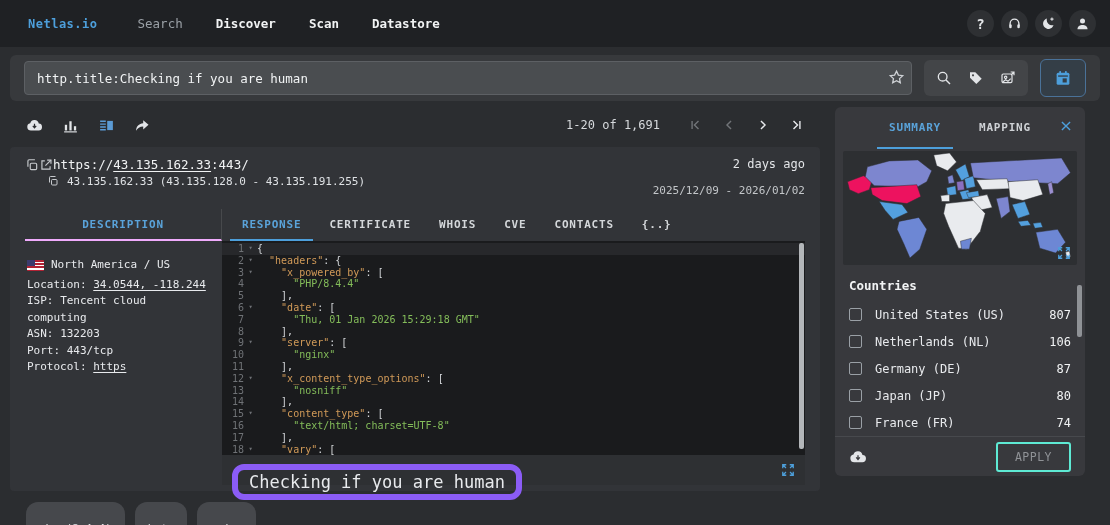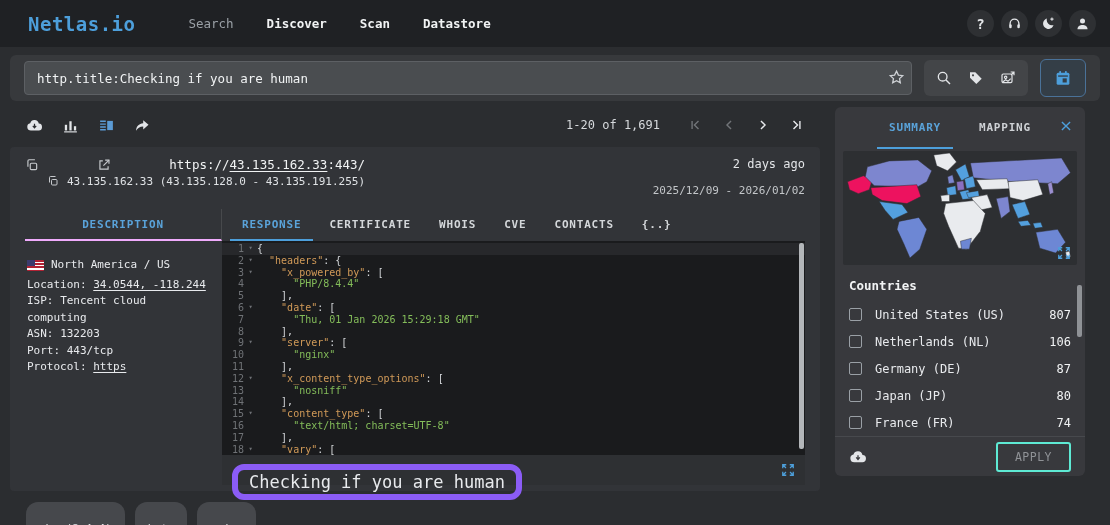--- a/index.html
+++ b/index.html
@@ -3,22 +3,22 @@
 <meta charset="utf-8">
 <style>
   * { margin:0; padding:0; box-sizing:border-box; }
   html,body { background:#222326; }
   body { width:1110px; height:525px; overflow:hidden;
          font-family:"DejaVu Sans Mono", monospace; color:#e8eaed; }
   .app { width:1110px; height:525px; background:#2b2d30; display:flex; flex-direction:column; }
 
   
   .navbar { height:47px; background:#1f2124; display:flex; align-items:center; padding:0 14px 0 28px; flex-shrink:0; }
-  .logo { font-size:19px; font-weight:bold; color:#4d9fdb; letter-spacing:.5px; cursor:pointer; }
-  .nav-items { display:flex; gap:33px; margin-left:53px; }
+  .logo { font-size:12px; font-weight:bold; color:#4d9fdb; letter-spacing:.5px; cursor:pointer; }
+  .nav-items { display:flex; gap:33px; margin-left:40px; }
   .nav-item { font-size:12.5px; font-weight:bold; color:#f1f3f4; cursor:pointer; text-decoration:none; }
   .nav-item.muted { color:#9aa0a6; font-weight:normal; }
   .nav-icons { margin-left:auto; display:flex; gap:7px; }
   .nav-icon-btn { width:27px; height:27px; border-radius:50%; background:#2e3033; display:flex; align-items:center; justify-content:center; cursor:pointer; }
   .nav-icon-btn svg { width:15px; height:15px; }
   .help-glyph { font-size:14px; font-weight:bold; color:#e3e5e8; }
 
   
   .search-strip { margin:8px 10px 2px 10px; background:#37393c; border-radius:6px; height:46px;
                   display:flex; align-items:center; padding:0 14px; flex-shrink:0; }
@@ -44,21 +44,21 @@
   .tb-btn svg { width:17px; height:17px; }
   .pager { margin-left:auto; display:flex; align-items:center; gap:4px; }
   .pager-label { font-size:12px; color:#d7dadd; margin-right:16px; }
   .pg-btn { width:30px; height:24px; display:flex; align-items:center; justify-content:center; cursor:pointer; }
   .pg-btn svg { width:14px; height:14px; }
 
   
   .result-card { background:#323438; border-radius:4px; margin-top:4px; padding:10px 15px 0 15px; }
   .result-head { display:flex; }
   .rh-left { font-size:12.5px; }
-  .url-row { display:flex; align-items:center; gap:0;justify-content:space-between; }
+  .url-row { display:flex; align-items:center; gap:0; }
   .url-row svg { width:14px; height:14px; }
   .url-link { color:#f1f3f4; }
   .url-link u { text-decoration:underline; text-underline-offset:2px; }
   .ip-row { display:flex; gap:8px; font-size:11px; color:#dfe2e5; margin-top:3px; padding-left:22px; }
   .ip-row svg { width:12px; height:12px; }
   .rh-right { margin-left:auto; text-align:right; }
   .age { font-size:12px; color:#e3e5e8; }
   .date-range { font-size:11px; color:#c3c6c9; margin-top:13px; }
 
   

